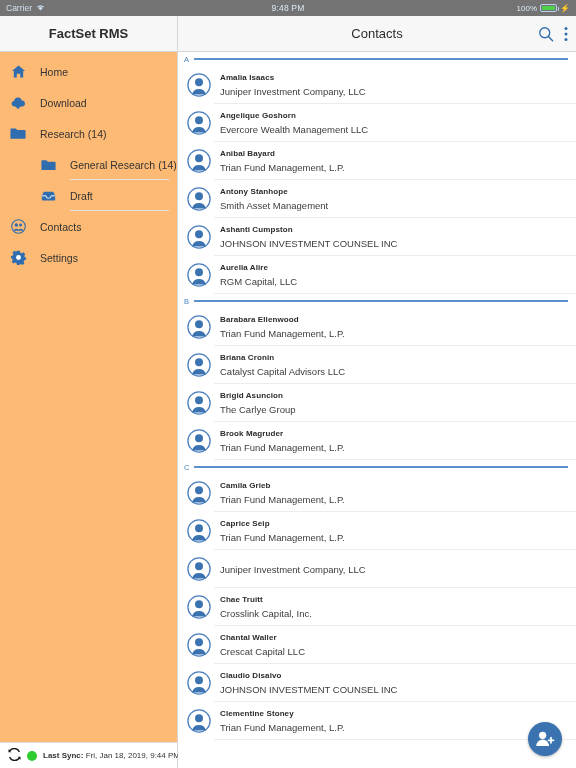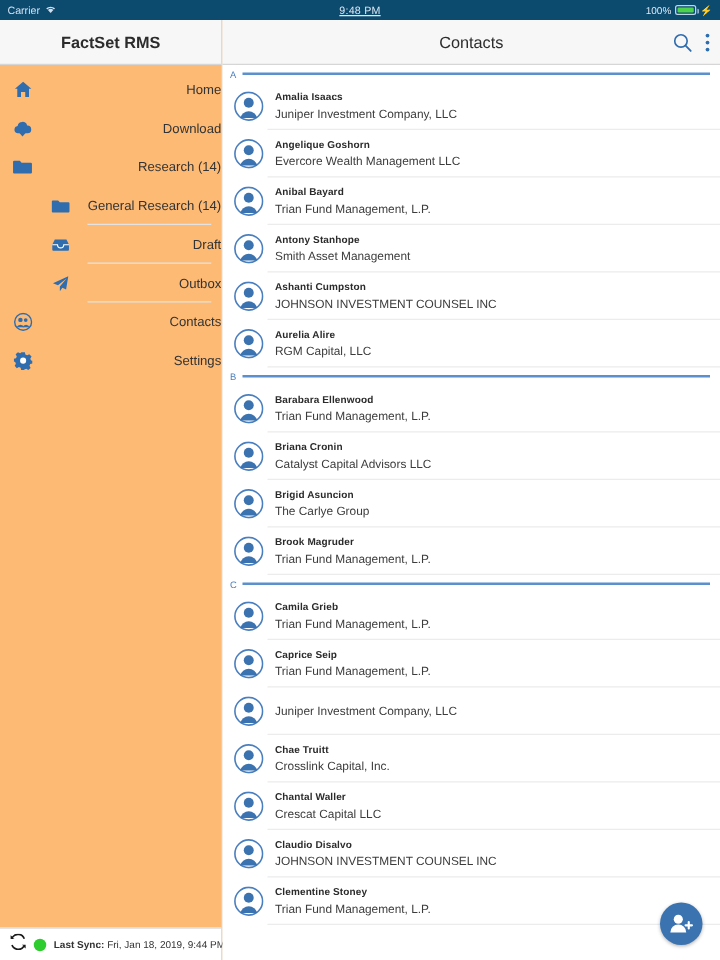--- a/index.html
+++ b/index.html
@@ -7,30 +7,30 @@
     width:576px; height:768px;
     font-family:"Liberation Sans", sans-serif;
     background:#ffffff;
     overflow:hidden;
   }
   .app { position:relative; width:576px; height:768px; display:flex; flex-direction:column; }
 
   
   .statusbar {
     height:16px; flex:0 0 16px;
-    background:#0c4a6e;
+    background:#737373;
     display:flex; align-items:center;
     color:#cfe0f2; font-size:8.5px;
     padding:0 6px;
     position:relative;
   }
   .sb-left { display:flex; align-items:center; gap:4px; }
   .sb-center {
     position:absolute; left:0; right:0; text-align:center;
-    font-size:8.5px; color:#dce9f6; letter-spacing:.2px;text-decoration:underline;
+    font-size:8.5px; color:#dce9f6; letter-spacing:.2px;
   }
   .sb-right {
     margin-left:auto; display:flex; align-items:center; gap:3px;
     position:relative; z-index:2; font-size:8px; color:#dce9f6;
   }
   .wifi-ic { display:inline-block; }
   .batt {
     width:17px; height:8px; border:1px solid #bcd4ec; border-radius:2px;
     position:relative; display:inline-block;
   }
@@ -58,21 +58,20 @@
     display:flex; align-items:center; justify-content:center;
     border-bottom:1px solid #d6d6d6;
   }
   .sb-header-title { font-size:13px; font-weight:bold; color:#2c2c2c; }
   .nav { flex:1; overflow:hidden; padding-top:4px; }
 
   .nav-item {
     display:flex; align-items:center;
     height:31px; padding-left:8px; gap:12px;
     cursor:pointer;
-    justify-content:space-between;
   }
   .nav-item .ic { width:20px; display:flex; justify-content:center; align-items:center; flex:0 0 20px; }
   .nav-label { font-size:10.5px; color:#333; }
 
   .nav-sub { padding-left:30px; }
   .nav-sub .nav-item { padding-left:8px; gap:12px; position:relative; }
   .nav-sub .nav-item:not(:last-child)::after{
     content:""; position:absolute; left:40px; right:8px; bottom:0;
     height:1px; background:#e3e3e3;
   }
@@ -207,28 +206,20 @@
             <div class="nav-item">
               <span class="ic">
                 <svg width="15" height="12" viewBox="0 0 18 14">
                   <path d="M1 6.5 L3.4 1.8 H14.6 L17 6.5 V11.5 A1 1 0 0 1 16 12.5 H2 A1 1 0 0 1 1 11.5 Z" fill="#2f6daf"></path>
                   <path d="M1 6.8 H6 A3 3 0 0 0 12 6.8 H17" stroke="#ffffff" stroke-width="1.1" fill="none"></path>
                 </svg>
               </span>
               <span class="nav-label">Draft</span>
             </div>
 
-            <div class="nav-item">
-              <span class="ic">
-                <svg width="15" height="14" viewBox="0 0 16 16">
-                    <path d="M15 1.2 L1 7.6 L5.6 9.4 L13.4 3.3 L7.3 10.6 L7.3 14.8 L9.6 11.6 L13 13.2 Z" fill="#2f6daf"></path>
-                  </svg>
-              </span>
-              <span class="nav-label">Outbox</span>
-            </div>
           </div>
         </div>
 
         <div class="nav-item">
           <span class="ic">
             <svg width="15" height="15" viewBox="0 0 16 16">
               <circle cx="8" cy="8" r="7.2" fill="none" stroke="#2f6daf" stroke-width="1.2"></circle>
               <circle cx="5.7" cy="6.3" r="1.9" fill="#2f6daf"></circle>
               <circle cx="10.2" cy="6.5" r="1.6" fill="#2f6daf"></circle>
               <path d="M2.4 12.6 A3.6 3.6 0 0 1 9 12.6 Z" fill="#2f6daf"></path>

